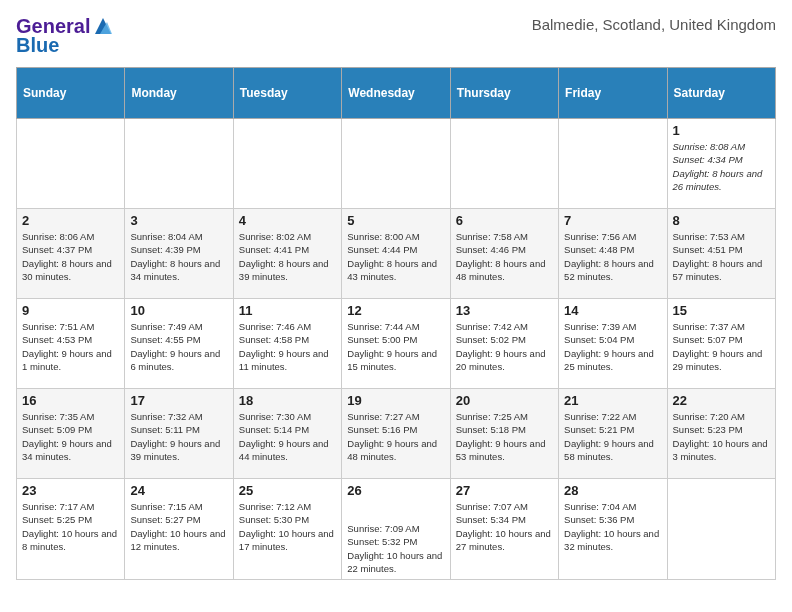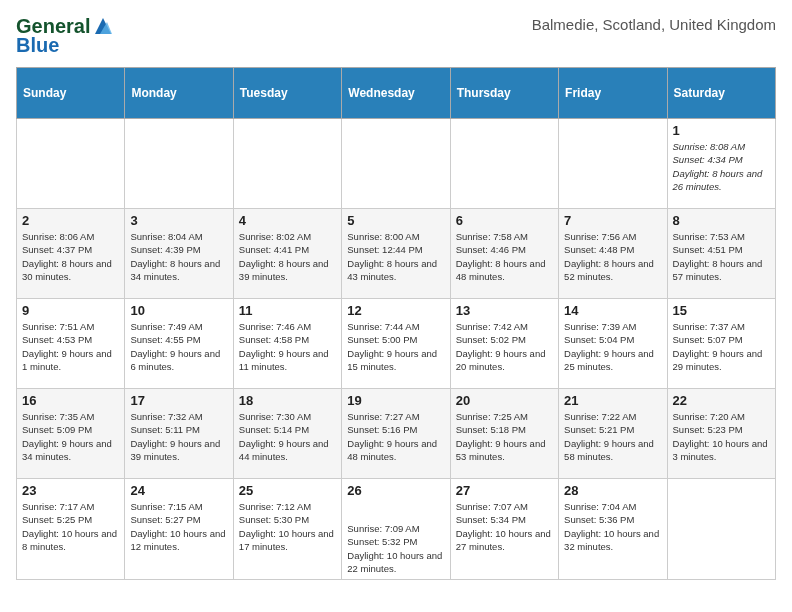--- a/index.html
+++ b/index.html
@@ -75,21 +75,21 @@
     tr:nth-child(odd) td { background: #fff; }
     tr:nth-child(even) td { background: #f5f5f5; }
     .calendar thead tr th { background: #2980b9; }
   </style>
 </head>
 <body>
 
 <div class="header">
   <div class="logo">
   <div style="display:flex;align-items:center;line-height:1;">
-    <span style="font-size:20px;font-weight:bold;color:#14532d;">General</span>
+    <span style="font-size:20px;font-weight:bold;color:#4c1d95;">General</span>
     <svg style="width:22px;height:20px;margin-left:2px;" viewBox="0 0 22 20" xmlns="http://www.w3.org/2000/svg">
       <polygon points="3,18 11,2 19,18" fill="#1a6ab1"></polygon>
       <polygon points="8,18 15,6 20,18" fill="#5ab0e8" opacity="0.8"></polygon>
     </svg>
   </div>
   <div style="font-size:20px;font-weight:bold;color:#1a6ab1;margin-top:-2px;">Blue</div>
 </div>
   <div class="title-block">
     <div class="location-title">Balmedie, Scotland, United Kingdom</div>
   </div>
@@ -137,21 +137,21 @@
         </td>
         <td>
           <span class="day-number">4</span>
           <div class="day-info" style="white-space: pre-line;">Sunrise: 8:02 AM
 Sunset: 4:41 PM
 Daylight: 8 hours and 39 minutes.</div>
         </td>
         <td>
           <span class="day-number">5</span>
           <div class="day-info" style="white-space: pre-line;">Sunrise: 8:00 AM
-Sunset: 12:44 PM
+Sunset: 4:44 PM
 Daylight: 8 hours and 43 minutes.</div>
         </td>
         <td>
           <span class="day-number">6</span>
           <div class="day-info" style="white-space: pre-line;">Sunrise: 7:58 AM
 Sunset: 4:46 PM
 Daylight: 8 hours and 48 minutes.</div>
         </td>
         <td>
           <span class="day-number">7</span>

